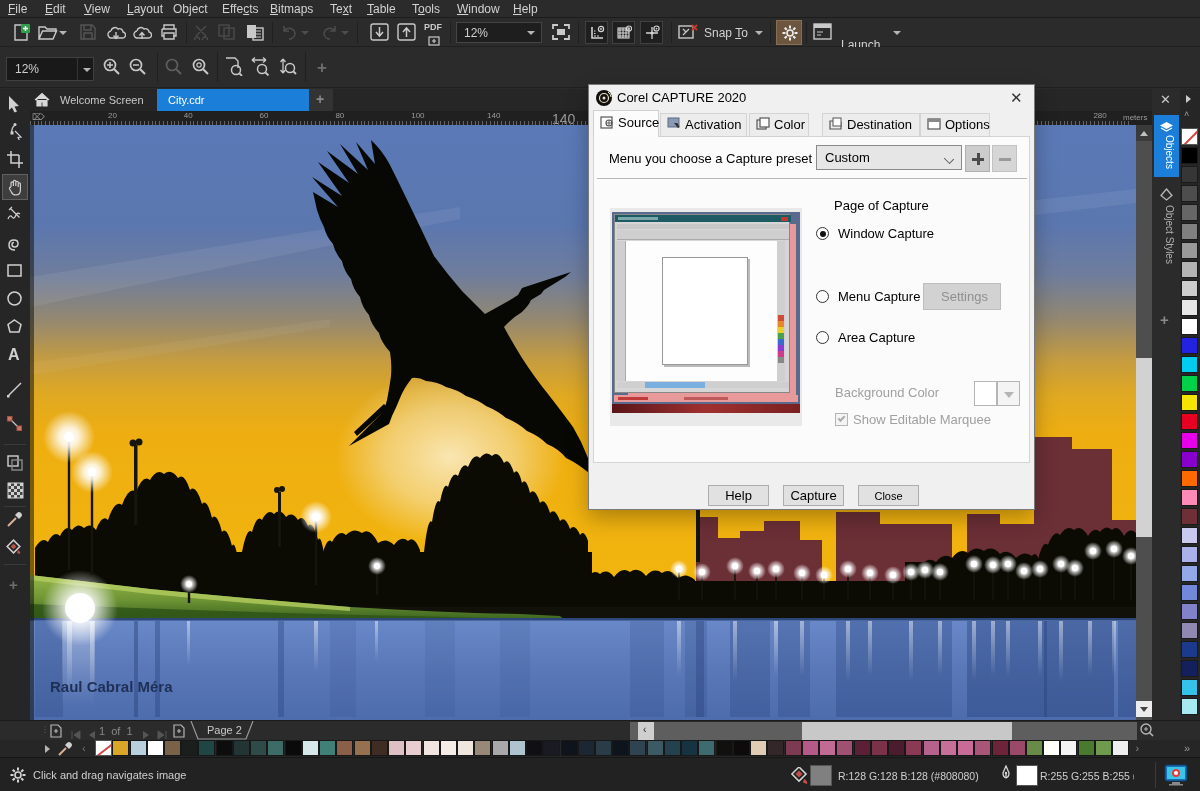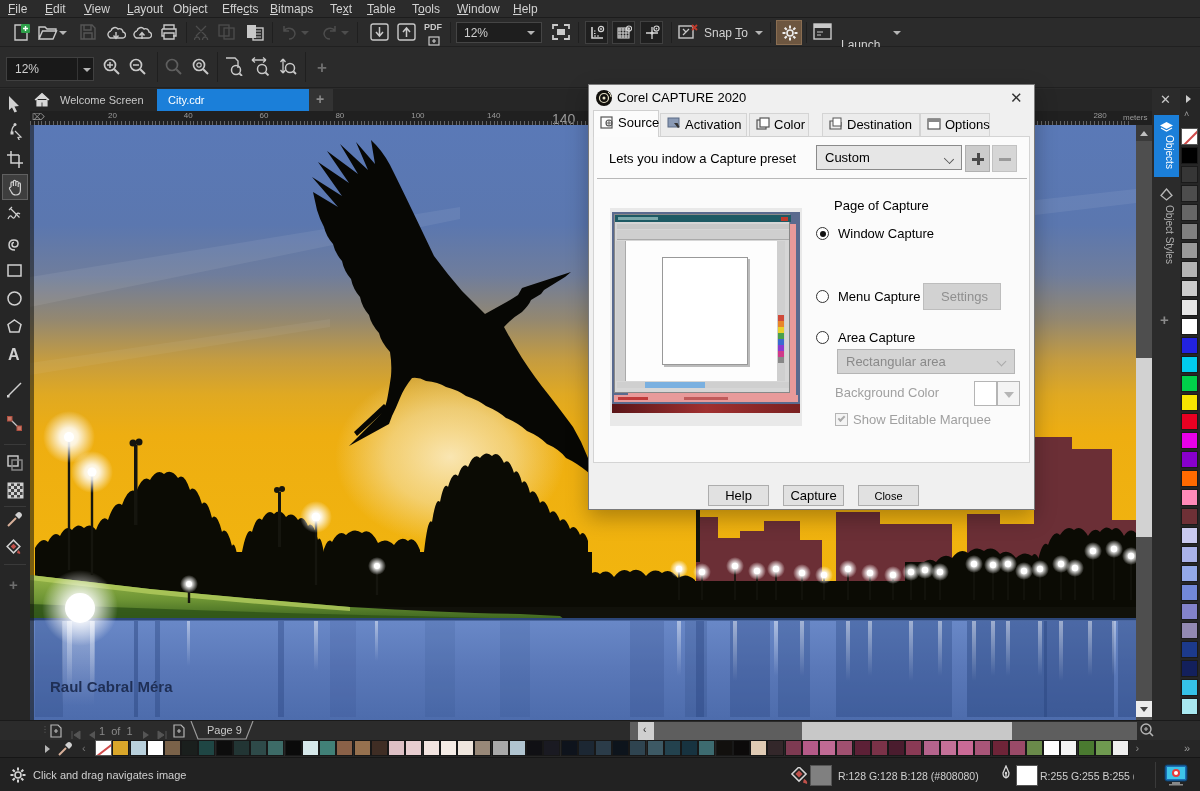--- a/index.html
+++ b/index.html
@@ -583,21 +583,21 @@
     <div class="ab" style="left:156px;top:5px"><svg width="12" height="10" viewBox="0 0 12 10">
         <path d="M10,1 v8 M2,1 L8,5 L2,9 Z" fill="#555" stroke="#555"></path>
       </svg></div>
     <div class="ab" style="left:172px;top:3px"><svg width="14" height="14" viewBox="0 0 14 14">
         <path d="M2,1 h7 l3,3 v9 h-10 z" fill="none" stroke="#b5b5b5" stroke-width="1.2"></path>
         <path d="M5,7 h4 M7,5 v4" stroke="#b5b5b5" stroke-width="1.2"></path>
       </svg></div>
     <div class="ab" style="left:190px;top:0px"><svg width="64" height="20" viewBox="0 0 64 20">
         <path d="M1,0 L8,18 L56,18 L63,0" fill="none" stroke="#9a9a9a" stroke-width="1.2"></path>
       </svg></div>
-    <span class="ab" style="left:207px;top:3px;color:#c9c9c9;font-size:11px">Page 9</span>
+    <span class="ab" style="left:207px;top:3px;color:#c9c9c9;font-size:11px">Page 2</span>
     <div class="ab" style="left:630px;top:1px;width:507px;height:18px;background:#5e5e5e">
       <div class="ab" style="left:8px;top:0px;width:16px;height:18px;background:#cfcfcf">
         <span class="ab" style="left:5px;top:2px;color:#222;font-size:10px">‹</span>
       </div>
       <div class="ab" style="left:172px;top:0;width:210px;height:18px;background:#c8c8c8"></div>
     </div>
     <div class="ab" style="left:1139px;top:1px"><svg width="16" height="17" viewBox="0 0 16 17">
         <circle cx="7" cy="7" r="5" fill="none" stroke="#b5b5b5" stroke-width="1.4"></circle>
         <path d="M10.5,10.5 L14,14" stroke="#b5b5b5" stroke-width="1.6"></path>
         <path d="M5,7 h4 M7,5 v4" stroke="#b5b5b5" stroke-width="1.1"></path>
@@ -743,21 +743,21 @@
         <rect x="4" y="1" width="8" height="8" fill="#fff" stroke="#555" stroke-width="1"></rect>
       </svg></div>
     <span class="ab" style="left:258px;top:32px;color:#000;font-size:13px;z-index:4">Destination</span>
     <div class="ab" style="left:331px;top:28px;width:70px;height:24px;background:#ececec;border:1px solid #d4d4d4;border-bottom:1px solid #d0d0d0;z-index:2"></div>
     <div class="ab" style="left:338px;top:32px;z-index:4"><svg width="14" height="14" viewBox="0 0 14 14">
         <rect x="1" y="2" width="12" height="10" fill="#fff" stroke="#555" stroke-width="1.2"></rect>
         <rect x="1" y="2" width="12" height="3" fill="#888"></rect>
       </svg></div>
     <span class="ab" style="left:356px;top:32px;color:#000;font-size:13px;z-index:4">Options</span>
     <div class="ab" style="left:4px;top:51px;width:437px;height:327px;background:#fbfbfb;border:1px solid #d4d4d4"></div>
-    <span class="ab" style="left:20px;top:66px;color:#000;font-size:13px">Lets you indow a Capture preset</span>
+    <span class="ab" style="left:20px;top:66px;color:#000;font-size:13px">Menu you choose a Capture preset</span>
     <div class="ab" style="left:227px;top:60px;width:146px;height:25px;background:#e6e6e6;border:1px solid #8a8a8a">
       <span class="ab" style="left:8px;top:4px;color:#000;font-size:13px">Custom</span>
       <div class="ab" style="left:128px;top:9px;width:8px;height:8px;border-right:1.6px solid #555;border-bottom:1.6px solid #555;transform:rotate(45deg) scale(1,0.8);transform-origin:center"></div>
     </div>
     <div class="ab" style="left:376px;top:60px;width:25px;height:27px;background:#cccccc;border:1px solid #b0b0b0">
       <div class="ab" style="left:6px;top:7px;width:12px;height:12px">
         <div class="ab" style="left:5px;top:0;width:3px;height:12px;background:#4a4a4a"></div>
         <div class="ab" style="left:0;top:4.5px;width:12px;height:3px;background:#4a4a4a"></div>
       </div>
     </div>
@@ -803,24 +803,20 @@
     <div class="ab" style="left:227px;top:142px;width:13px;height:13px;border:1px solid #333;border-radius:50%;background:#fff"></div>
     <div class="ab" style="left:230.5px;top:145.5px;width:6px;height:6px;border-radius:50%;background:#111"></div>
     <span class="ab" style="left:249px;top:141px;color:#000;font-size:13px">Window Capture</span>
     <div class="ab" style="left:227px;top:205px;width:13px;height:13px;border:1px solid #333;border-radius:50%;background:#fff"></div>
     <span class="ab" style="left:249px;top:204px;color:#000;font-size:13px">Menu Capture</span>
     <div class="ab" style="left:334px;top:198px;width:78px;height:27px;background:#d2d2d2;border:1px solid #bdbdbd">
       <span class="ab" style="left:17px;top:5px;color:#8f8f8f;font-size:13px">Settings</span>
     </div>
     <div class="ab" style="left:227px;top:246px;width:13px;height:13px;border:1px solid #333;border-radius:50%;background:#fff"></div>
     <span class="ab" style="left:249px;top:245px;color:#000;font-size:13px">Area Capture</span>
-    <div class="ab" style="left:248px;top:264px;width:178px;height:25px;background:#d4d4d4;border:1px solid #b5b5b5">
-      <span class="ab" style="left:8px;top:4px;color:#8a8a8a;font-size:13px">Rectangular area</span>
-      <div class="ab" style="left:160px;top:8px;width:7px;height:7px;border-right:1.5px solid #aaa;border-bottom:1.5px solid #aaa;transform:rotate(45deg)"></div>
-    </div>
     <span class="ab" style="left:246px;top:300px;color:#a0a0a0;font-size:13px">Background Color</span>
     <div class="ab" style="left:385px;top:296px;width:23px;height:25px;background:#fff;border:1px solid #b5b5b5"></div>
     <div class="ab" style="left:408px;top:296px;width:23px;height:25px;background:#f4f4f4;border:1px solid #b5b5b5">
       <div class="ab" style="left:6px;top:10px;width:0;height:0;border-left:5px solid transparent;border-right:5px solid transparent;border-top:6px solid #b5b5b5"></div>
     </div>
     <div class="ab" style="left:246px;top:328px;width:13px;height:13px;background:#f4f4f4;border:1px solid #b5b5b5">
       <div class="ab" style="left:2px;top:2px;width:7px;height:4px;border-left:2px solid #aaa;border-bottom:2px solid #aaa;transform:rotate(-45deg)"></div>
     </div>
     <span class="ab" style="left:264px;top:327px;color:#a0a0a0;font-size:13px">Show Editable Marquee</span>
     <div class="ab" style="left:119px;top:400px;width:61px;height:21px;background:#e1e1e1;border:1px solid #adadad;text-align:center"><span style="color:#000;font-size:13px;line-height:20px">Help</span></div>

